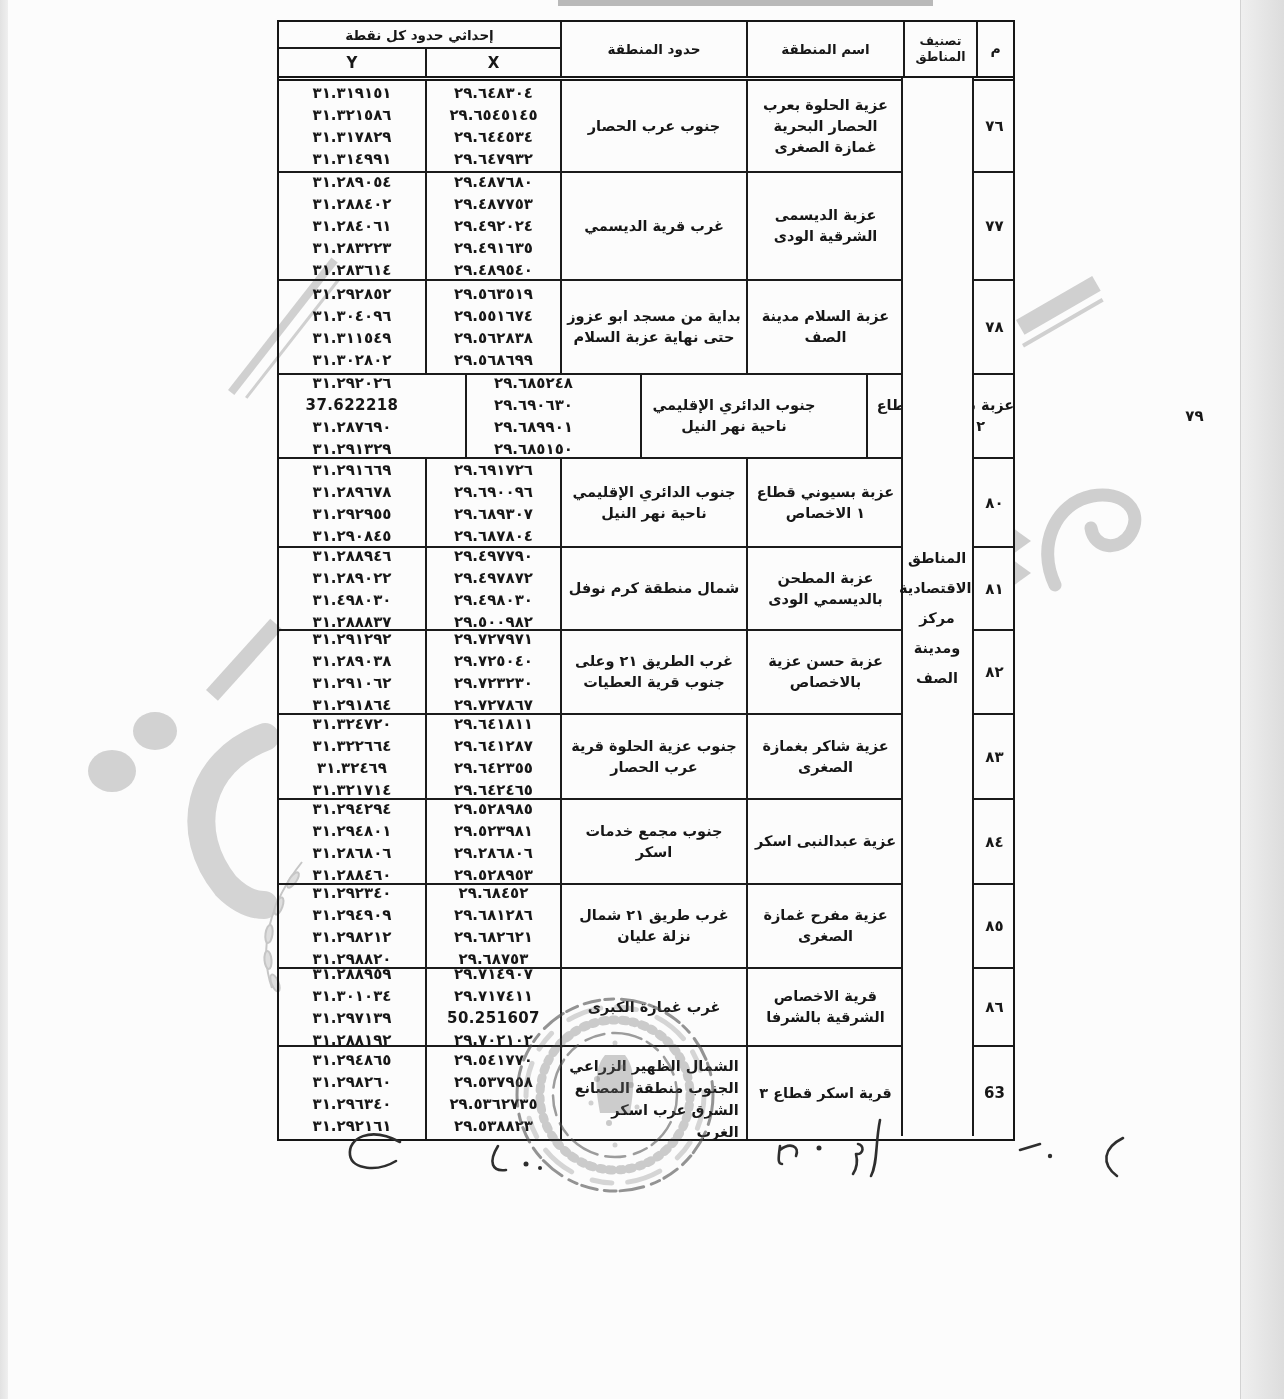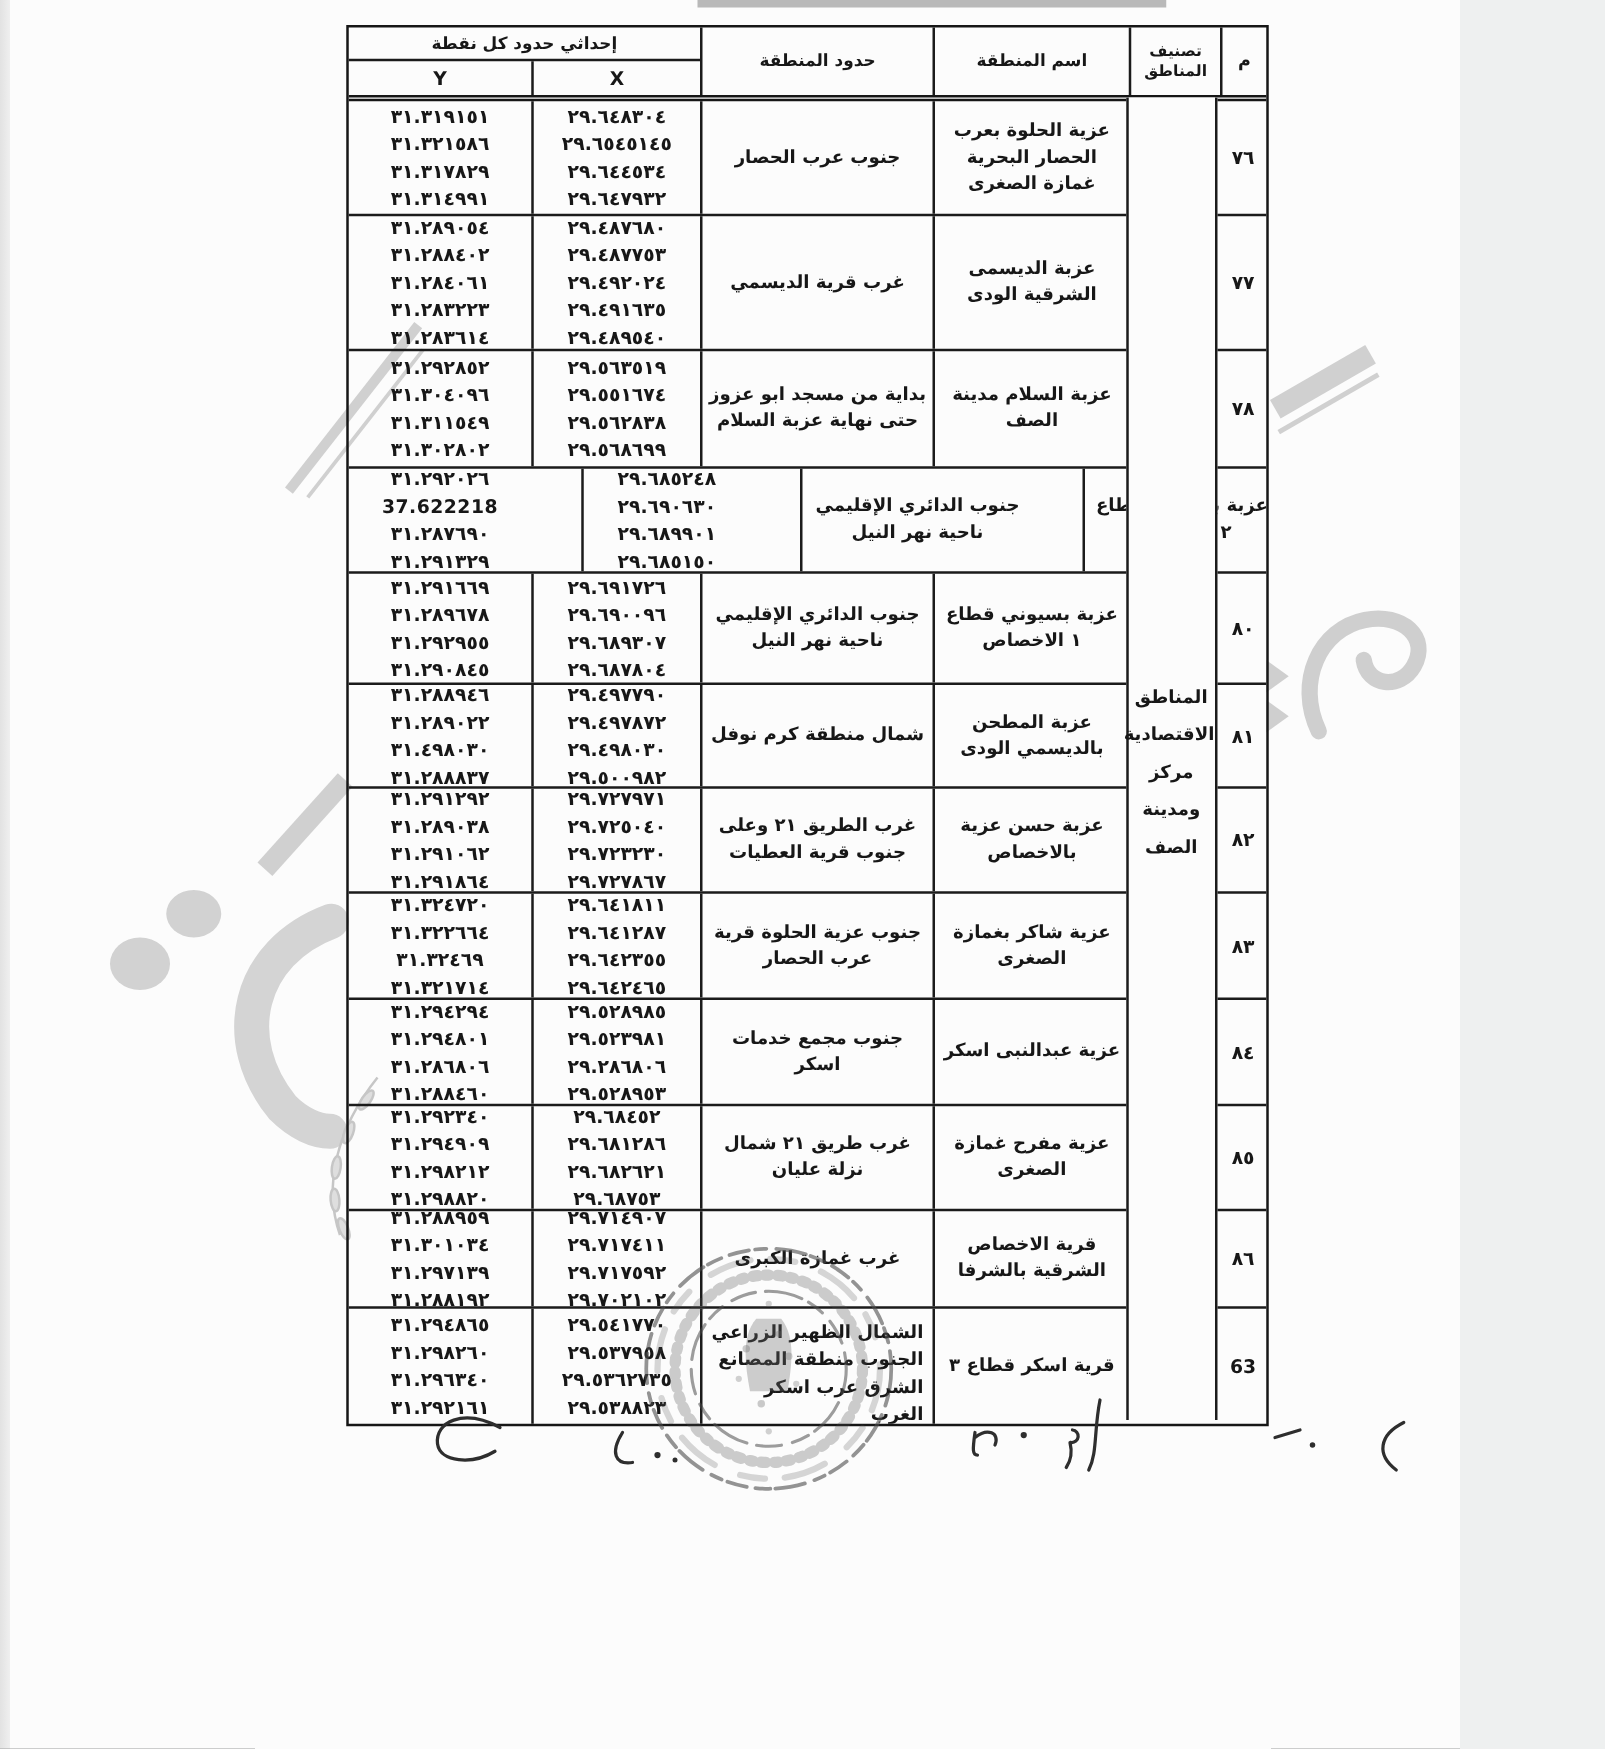--- a/index.html
+++ b/index.html
@@ -1,16 +1,16 @@
 <!DOCTYPE html>
 <html lang="ar"><head>
 <meta charset="utf-8">
 <style>
   html,body{margin:0;padding:0;background:#eef0f0;}
-  .screen{position:relative;width:1168px;height:1399px;background:#737373;overflow:hidden;
+  .screen{position:relative;width:1284px;height:1399px;background:#737373;overflow:hidden;
           font-family:"DejaVu Sans","Liberation Sans",sans-serif;color:#171717;}
   .paper{position:absolute;left:8px;top:0;width:1234px;height:1399px;background:#fcfcfc;}
   .edge-left{position:absolute;left:0;top:0;width:8px;height:1399px;
              background:linear-gradient(to right,#e2e2e2,#efefef);}
   .edge-right{position:absolute;left:1240px;top:0;width:44px;height:1399px;
               background:linear-gradient(to right,#efefef,#dcdcdc);border-left:1px solid #d2d2d2;}
   .topbar{position:absolute;left:558px;top:0;width:375px;height:6px;background:#a7a7a7;opacity:.8;}
 
   .wm{position:absolute;pointer-events:none;z-index:1;}
   .stamp-layer,.ink-layer{position:absolute;pointer-events:none;z-index:5;}
@@ -288,21 +288,21 @@
   <div class="grid-cols trow" style="height: 76px;">
     <div class="cell y-cell">
             <div class="val" dir="ltr">٣١.٢٨٨٩٥٩</div>
             <div class="val" dir="ltr">٣١.٣٠١٠٣٤</div>
             <div class="val" dir="ltr">٣١.٢٩٧١٣٩</div>
             <div class="val" dir="ltr">٣١.٢٨٨١٩٢</div>
           </div>
     <div class="cell x-cell">
             <div class="val" dir="ltr">٢٩.٧١٤٩٠٧</div>
             <div class="val" dir="ltr">٢٩.٧١٧٤١١</div>
-            <div class="val" dir="ltr">٢٩.٧١٧٥٩٢</div>
+            <div class="val" dir="ltr">50.251607</div>
             <div class="val" dir="ltr">٢٩.٧٠٢١٠٢</div>
           </div>
     <div class="cell bnd ar">غرب غمازة الكبرى</div>
     <div class="cell name ar">قرية الاخصاص الشرقية بالشرفا</div>
     <div class="cell spacer"></div>
     <div class="cell serial">٨٦</div>
   </div>
 
   <div class="grid-cols trow" style="height: 92px;">
     <div class="cell y-cell">

